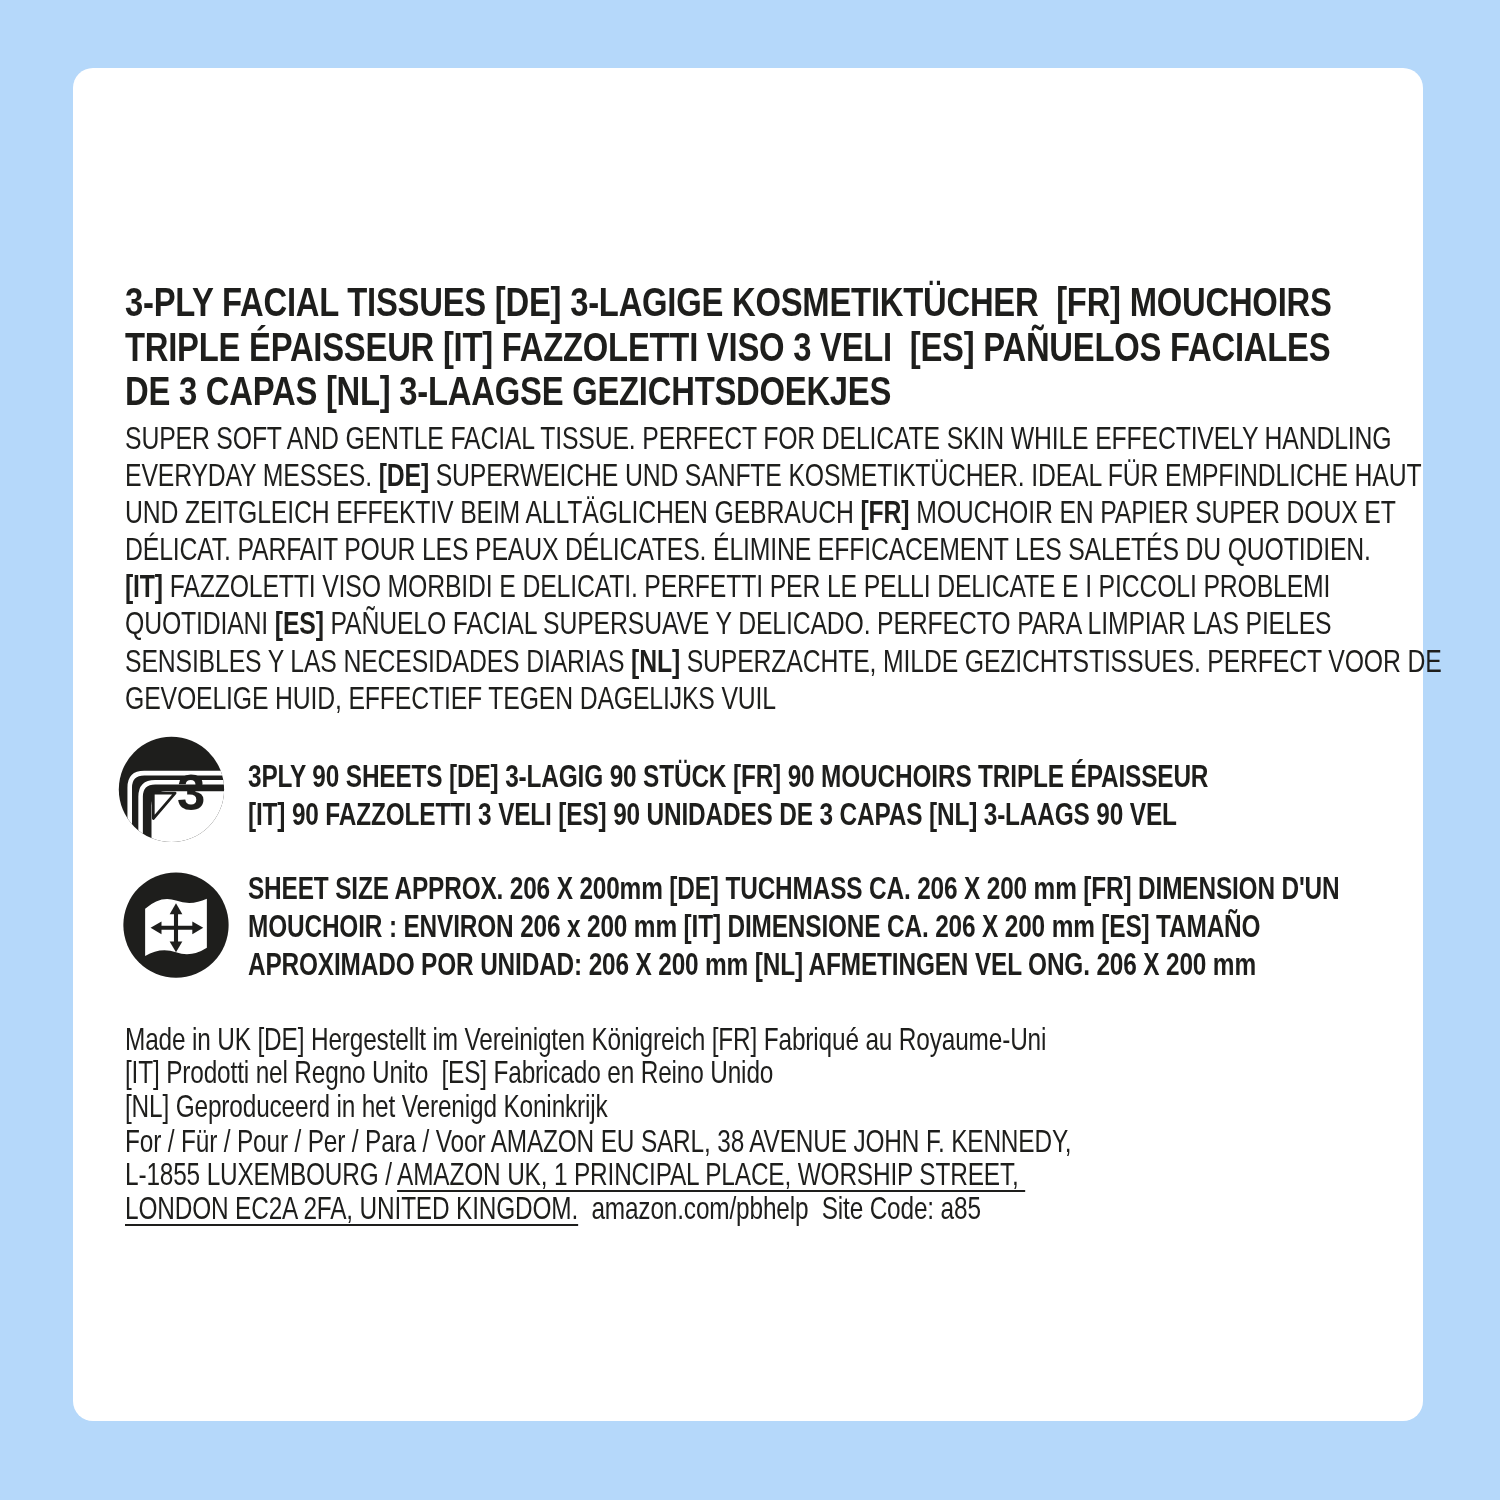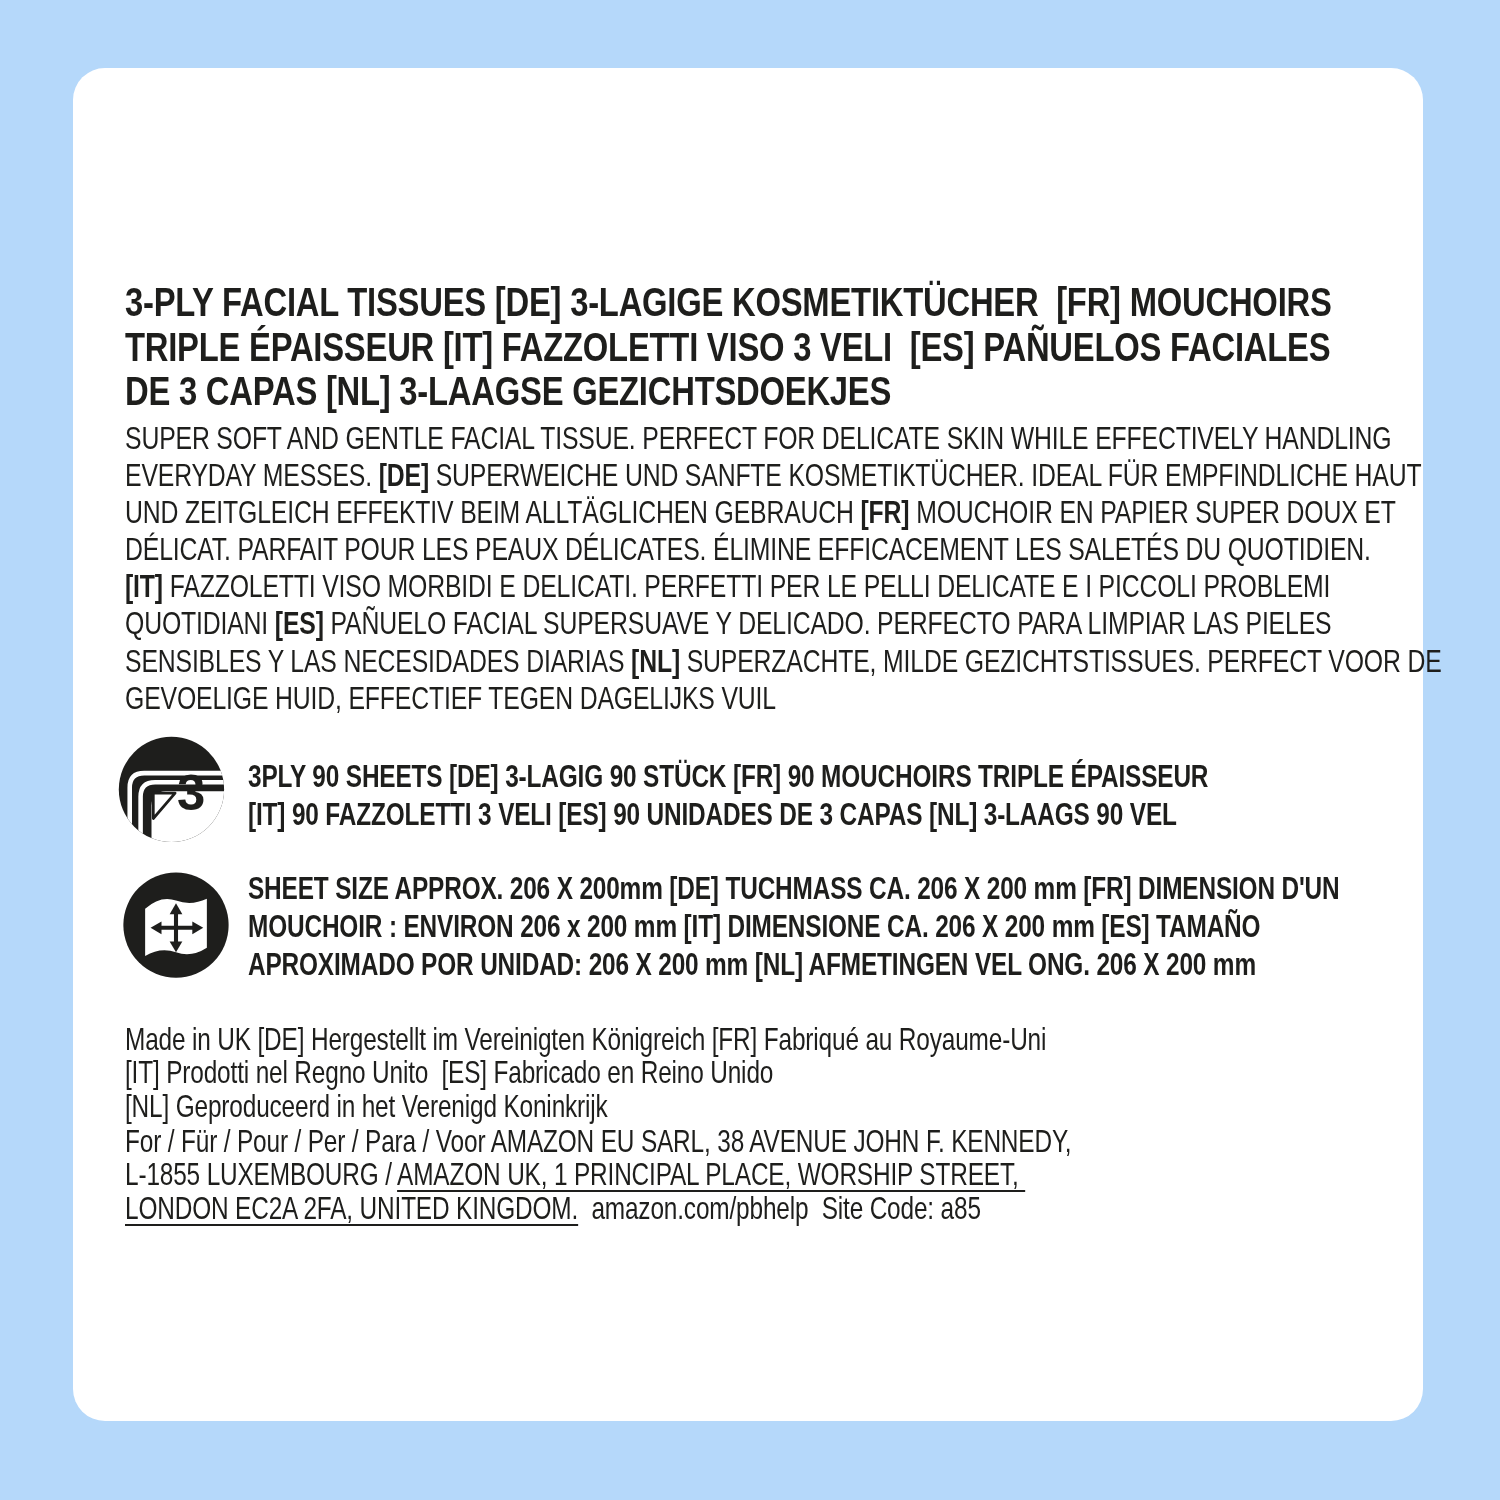--- a/index.html
+++ b/index.html
@@ -4,21 +4,21 @@
 <style>
   html,body{margin:0;padding:0;}
   body{
     width:1500px;height:1500px;position:relative;overflow:hidden;
     background:#b5d8fa;
     font-family:"Liberation Sans","DejaVu Sans",sans-serif;
     color:#1e1e1c;
   }
   .card{
     position:absolute;left:73px;top:68px;width:1350px;height:1353px;
-    background:#ffffff;border-radius:32px;
+    background:#ffffff;border-radius:20px;
   }
   .block{position:absolute;transform:scaleX(0.8);transform-origin:0 0;}
   .line{white-space:pre;}
   .heading{left:52px;top:212px;font-size:41px;font-weight:bold;line-height:44.5px;letter-spacing:-0.3px;}
   .body-par{left:52px;top:352px;font-size:31px;line-height:37.1px;letter-spacing:-0.2px;}
   .body-par .b{font-weight:bold;}
   .feat-icon{position:absolute;width:118px;height:118px;}
   .icon1{left:44px;top:667px;}
   .icon2{left:44px;top:799px;}
   .feat-text{font-size:30.5px;font-weight:bold;line-height:38px;letter-spacing:-0.2px;}

